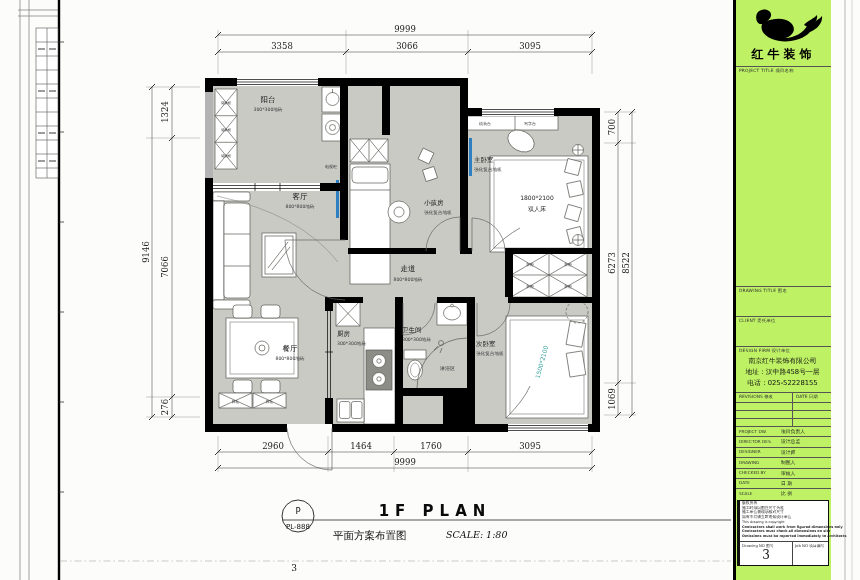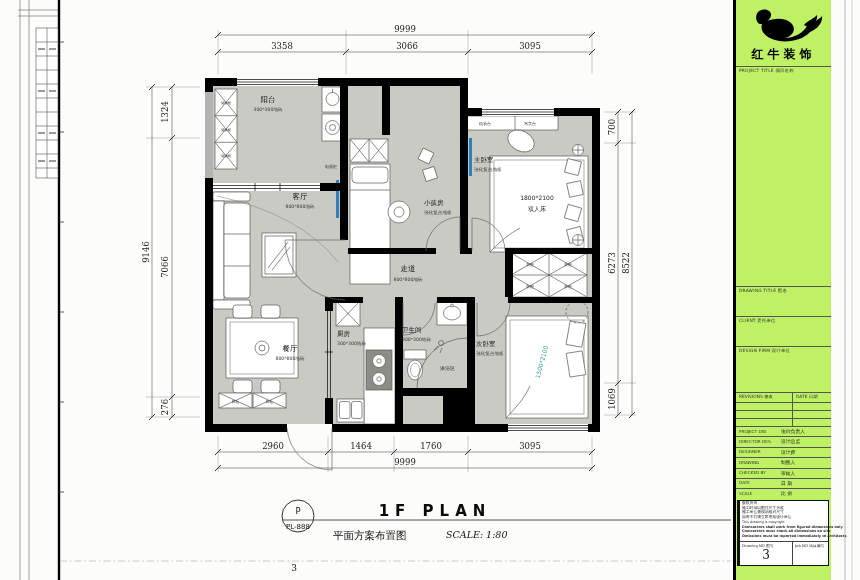--- a/index.html
+++ b/index.html
@@ -521,20 +521,25 @@
   <div class="lab" style="top:68px;">PROJECT TITLE  项目名称</div>
 
   <div class="rule" style="top:286px;"></div>
   <div class="lab" style="top:288px;">DRAWING TITLE  图名</div>
 
   <div class="rule" style="top:316px;"></div>
   <div class="lab" style="top:318px;">CLIENT  委托单位</div>
 
   <div class="rule" style="top:346px;"></div>
   <div class="lab" style="top:348px;">DESIGN FIRM  设计单位</div>
+  <div class="firm">
+    <div>南京红牛装饰有限公司</div>
+    <div>地址：汉中路458号一层</div>
+    <div>电话：025-52228155</div>
+  </div>
 
   <div class="rule" style="top:392px;"></div>
   <div class="revhead">
     <span style="left:3px;">REVISIONS  修改</span>
     <span style="left:60px;">DATE  日期</span>
   </div>
   <div class="revvline"></div>
   <div class="rule" style="top:402px;"></div>
   <div class="rule" style="top:410px;"></div>
   <div class="rule" style="top:418px;"></div>

